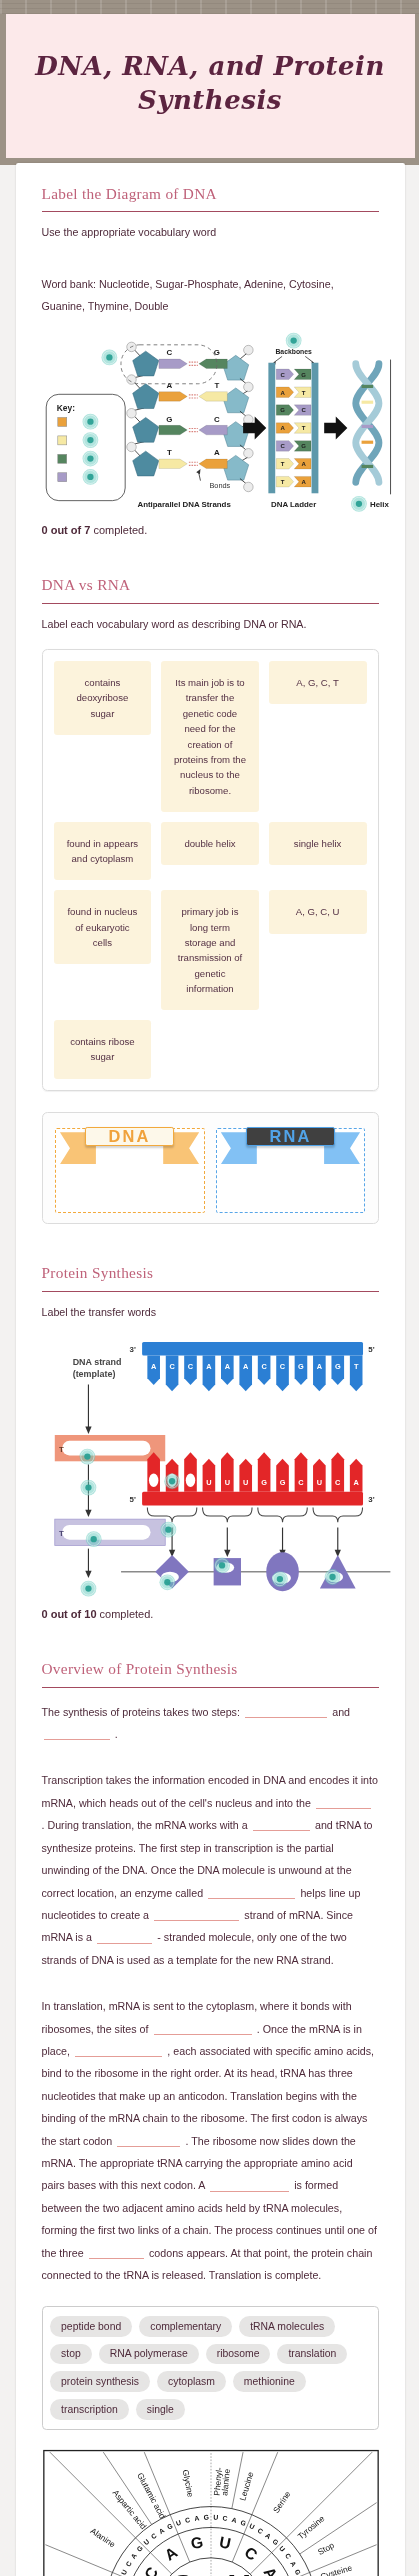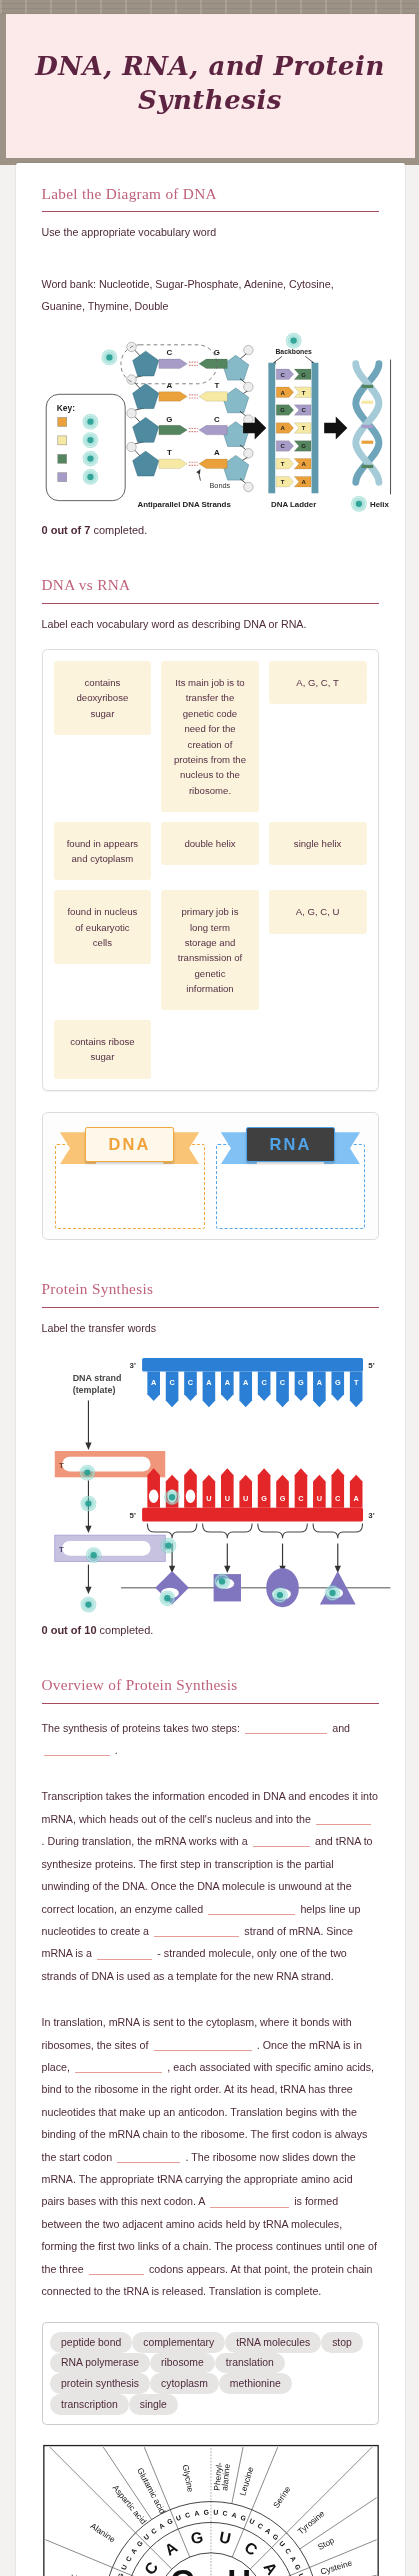--- a/index.html
+++ b/index.html
@@ -18,37 +18,37 @@
   p.progress b{font-weight:700;}
   svg text{font-family:"Liberation Sans",sans-serif;}
   .dwrap{margin-top:14px;}
   
   .cards-wrap{border:0.5px solid #dcdcdc;border-radius:5.5px;padding:11px;margin-top:16.4px;box-shadow:0 0.5px 1.1px rgba(0,0,0,.06);}
   .cards{display:grid;grid-template-columns:1fr 1fr 1fr;gap:9.8px;align-items:start;}
   .vcard{background:#fcf3dc;border-radius:3.3px;padding:14px 12px;text-align:center;font-size:9.6px;line-height:1.6;color:#533044;}
   
   .zones-wrap{border:0.5px solid #dcdcdc;border-radius:5.5px;padding:14px 6.6px 9.8px;margin-top:21px;display:flex;background:#fdfdfd;}
   .half{width:50%;padding:0 5.5px;box-sizing:border-box;position:relative;}
-  .ribbon{position:relative;height:35px;margin:0 14px;z-index:2;}
+  .ribbon{position:relative;height:19px;margin:0 14px;z-index:2;}
   .wing{position:absolute;top:5.5px;width:36px;height:32px;}
   .wing.l{left:-8.7px;clip-path:polygon(0 0,100% 0,100% 100%,0 100%,28% 50%);}
   .wing.r{right:-8.7px;clip-path:polygon(0 0,100% 0,72% 50%,100% 100%,0 100%);}
   .dna .wing{background:#f9c476;}
   .rna .wing{background:#82c1f4;}
   .rbox{position:absolute;left:16.4px;right:16.4px;top:0;bottom:0;border-radius:2.2px;display:flex;align-items:center;justify-content:center;font-size:16.4px;letter-spacing:2.2px;font-weight:600;box-shadow:0 1.1px 2.2px rgba(0,0,0,.18);}
   .dna .rbox{background:#fdf8ea;border:1.1px solid #f2a93c;color:#f0a23c;}
   .rna .rbox{background:#404040;border:1.1px solid #51a3e8;color:#51a3e8;}
   .zone{height:83px;border-radius:2.2px;margin-top:-17.5px;background:#fff;}
   .zone.dnaz{border:1.1px dashed #f2a93c;}
   .zone.rnaz{border:1.1px dashed #58a6e8;}
   
   p.para{font-size:10.7px;line-height:22.4px;margin:24px 0 0;max-width:356px;}
   p.para.tight{margin-top:13px;}
   .blank{display:inline-block;border-bottom:1.1px solid #e49d97;height:11px;vertical-align:-2.2px;margin:0 2.2px;}
-  .chips-wrap{border:0.5px solid #cccccc;border-radius:4.4px;padding:8.7px 7.6px;margin-top:19.7px;display:flex;flex-wrap:wrap;}
+  .chips-wrap{border:0.5px solid #cccccc;border-radius:4.4px;padding:8.7px 7.6px;margin-top:19.7px;display:flex;flex-wrap:wrap;gap:7px;}
   .chip{background:#e6e5e4;border-radius:12px;padding:4.9px 11px;font-size:10.4px;color:#4e2a3a;}
   
   .wheel-wrap{margin-top:19.7px;}
 </style>
 </head>
 <body>
 
 <div class="topbar"></div>
 
 <div class="banner-wrap">

